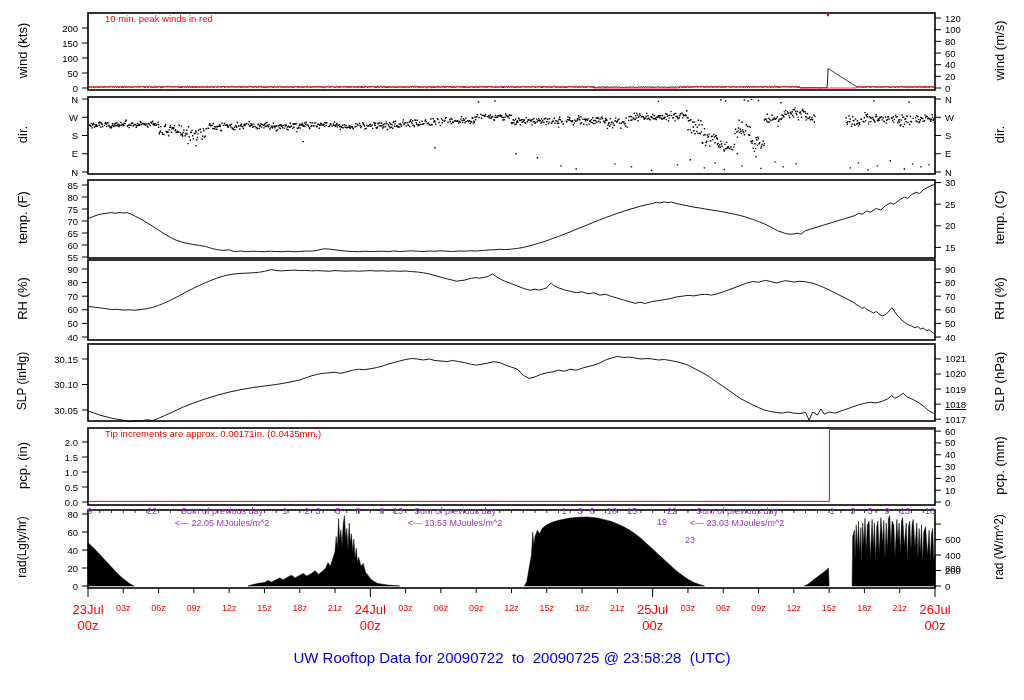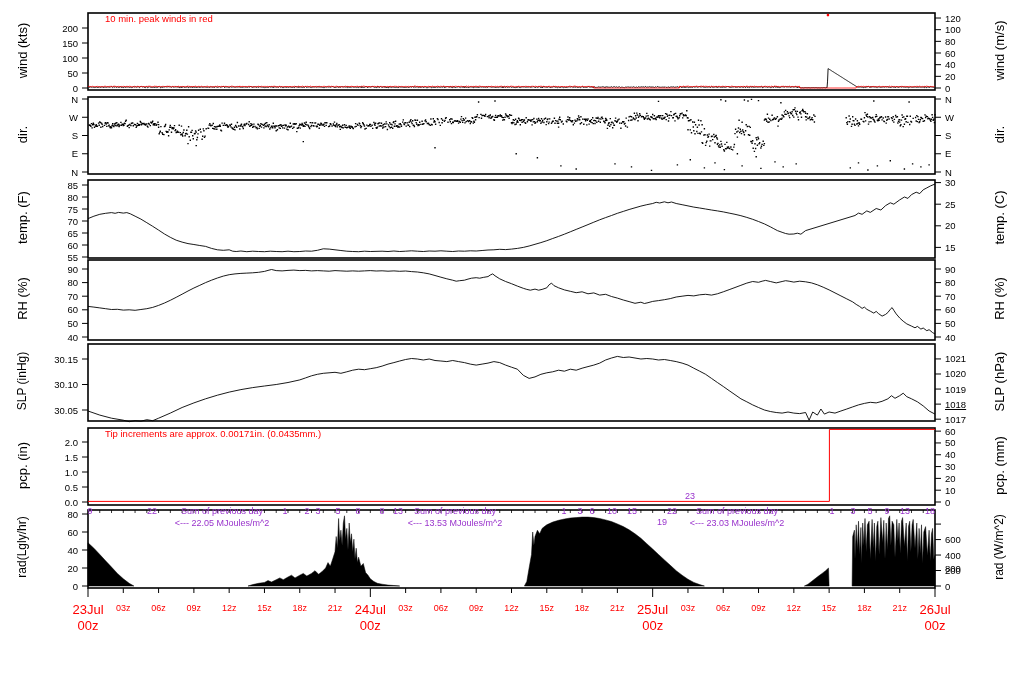--- a/index.html
+++ b/index.html
@@ -343,29 +343,30 @@
       <div class="lbl purp" style="left: 348px; top: 507px; width: 20px;">8</div>
       <div class="lbl purp" style="left: 372px; top: 507px; width: 20px;">8</div>
       <div class="lbl purp" style="left: 388px; top: 507px; width: 20px;">13</div>
       <div class="lbl purp" style="left: 554px; top: 507px; width: 20px;">1</div>
       <div class="lbl purp" style="left: 570px; top: 507px; width: 20px;">3</div>
       <div class="lbl purp" style="left: 582px; top: 507px; width: 20px;">6</div>
       <div class="lbl purp" style="left: 602px; top: 507px; width: 20px;">10</div>
       <div class="lbl purp" style="left: 622px; top: 507px; width: 20px;">15</div>
       <div class="lbl purp" style="left: 652px; top: 507px; width: 20px; margin-top: 11px;">19</div>
       <div class="lbl purp" style="left: 662px; top: 507px; width: 20px;">22</div>
-      <div class="lbl purp" style="left: 678px; top: 492px; width: 24px;">23</div>
+      <div class="lbl purp" style="left: 678px; top: 536px; width: 24px;">23</div>
       <div class="lbl purp" style="left: 822px; top: 507px; width: 20px;">1</div>
       <div class="lbl purp" style="left: 843px; top: 507px; width: 20px;">3</div>
       <div class="lbl purp" style="left: 860px; top: 507px; width: 20px;">5</div>
       <div class="lbl purp" style="left: 877px; top: 507px; width: 20px;">9</div>
       <div class="lbl purp" style="left: 895px; top: 507px; width: 20px;">13</div>
       <div class="lbl purp" style="left: 920px; top: 507px; width: 20px;">18</div>
       <div class="lbl purp" style="left: 157px; top: 507px; width: 130px;">Sum of previous day</div>
       <div class="lbl purp" style="left: 152px; top: 519px; width: 140px;">&lt;--- 22.05 MJoules/m^2</div>
       <div class="lbl purp" style="left: 390px; top: 507px; width: 130px;">Sum of previous day</div>
       <div class="lbl purp" style="left: 385px; top: 519px; width: 140px;">&lt;--- 13.53 MJoules/m^2</div>
       <div class="lbl purp" style="left: 672px; top: 507px; width: 130px;">Sum of previous day</div>
       <div class="lbl purp" style="left: 667px; top: 519px; width: 140px;">&lt;--- 23.03 MJoules/m^2</div>
     </div>
   <div class="lbl note" style="left:105px;top:14px;text-align:right;">10 min. peak winds in red</div>
   <div class="lbl note" style="left:105px;top:429px;">Tip increments are approx. 0.00171in. (0.0435mm.)</div>
+  <div class="title">UW Rooftop Data for 20090722  to  20090725 @ 23:58:28  (UTC)</div>
 </div>
 
 </body></html>

